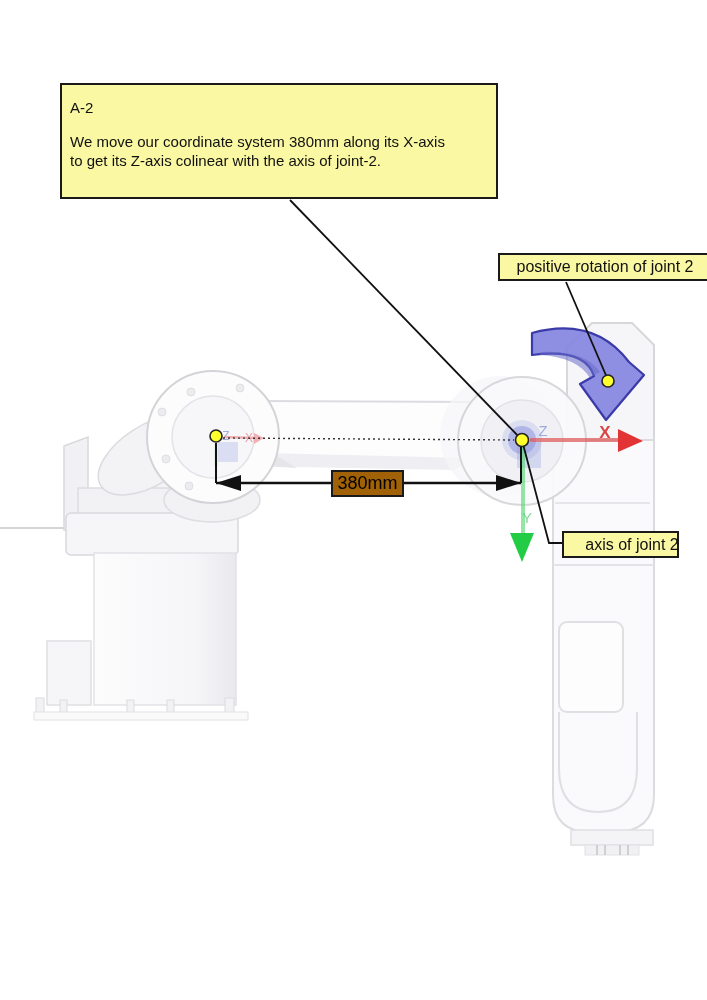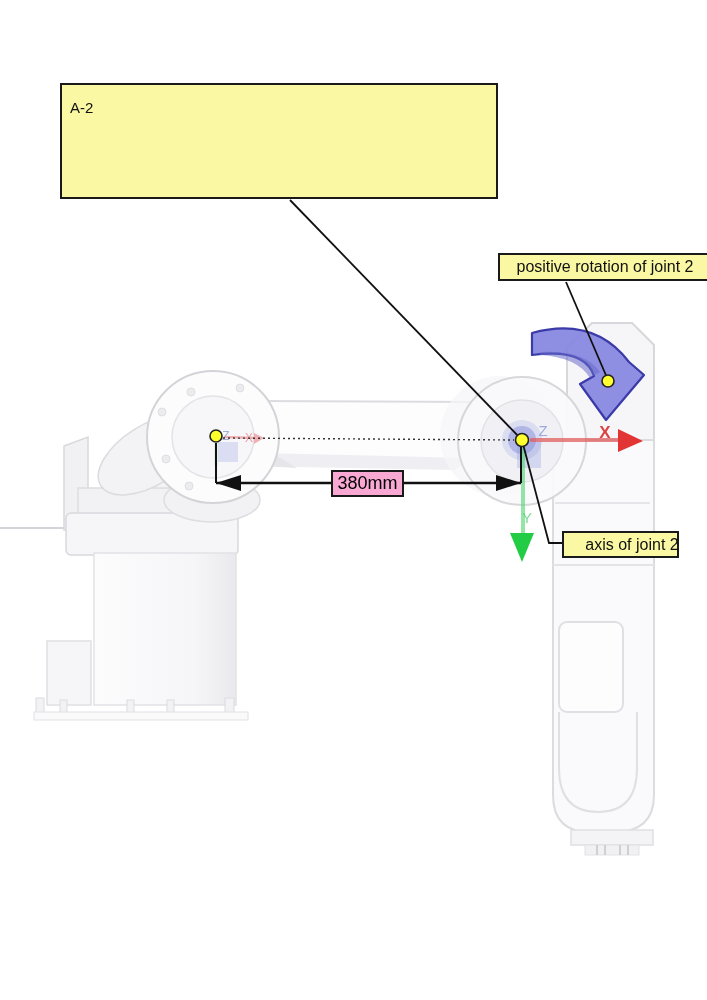--- a/index.html
+++ b/index.html
@@ -13,21 +13,21 @@
     box-sizing:border-box;color:#111;
   }
   .note-box{left:60px;top:83px;width:438px;height:116px;padding:14px 8px;font-size:15px;line-height:1.25;}
   .note-title{margin:0 0 15px 0;}
   .note-cmd{margin:15px 0 0 0;}
   .small-label{display:flex;align-items:center;justify-content:center;font-size:16px;white-space:nowrap;}
   .lbl-rotation{left:462px;top:253px;width:214px;height:28px;margin-left:36px;}
   .lbl-axis{left:562px;top:531px;width:117px;height:27px;padding-left:23px;}
   .lbl-dim{
     position:absolute;left:331px;top:470px;width:73px;height:27px;
-    background:#f9a8d4;border:2px solid #1a1a1a;box-sizing:border-box;
+    background:#a16207;border:2px solid #1a1a1a;box-sizing:border-box;
     display:flex;align-items:center;justify-content:center;font-size:18px;color:#000;text-align:right;
   }
 </style>
 </head>
 <body>
 
 <div class="stage">
 
   <svg width="707" height="1000" viewBox="0 0 707 1000">
     <defs>
@@ -139,20 +139,22 @@
       <polyline points="523,444 549,543 562,543" fill="none" stroke="#111" stroke-width="1.8"></polyline>
 
       <circle cx="522" cy="440" r="6.5" fill="#FFFF2E" stroke="#222" stroke-width="1.6"></circle>
       <circle cx="216" cy="436" r="6" fill="#FFFF2E" stroke="#222" stroke-width="1.6"></circle>
       <circle cx="608" cy="381" r="6" fill="#FFFF2E" stroke="#222" stroke-width="1.6"></circle>
     </g>
   </svg>
 
   <div class="callout note-box">
     <div class="note-title">A-2</div>
+    <div>We move our coordinate system 380mm along its X-axis</div>
+    <div>to get its Z-axis colinear with the axis of joint-2.</div>
   </div>
 
   <div class="callout small-label lbl-rotation">positive rotation of joint 2</div>
 
   <div class="callout small-label lbl-axis">axis of joint 2</div>
 
   <div class="lbl-dim">380mm</div>
 
 </div>
 

